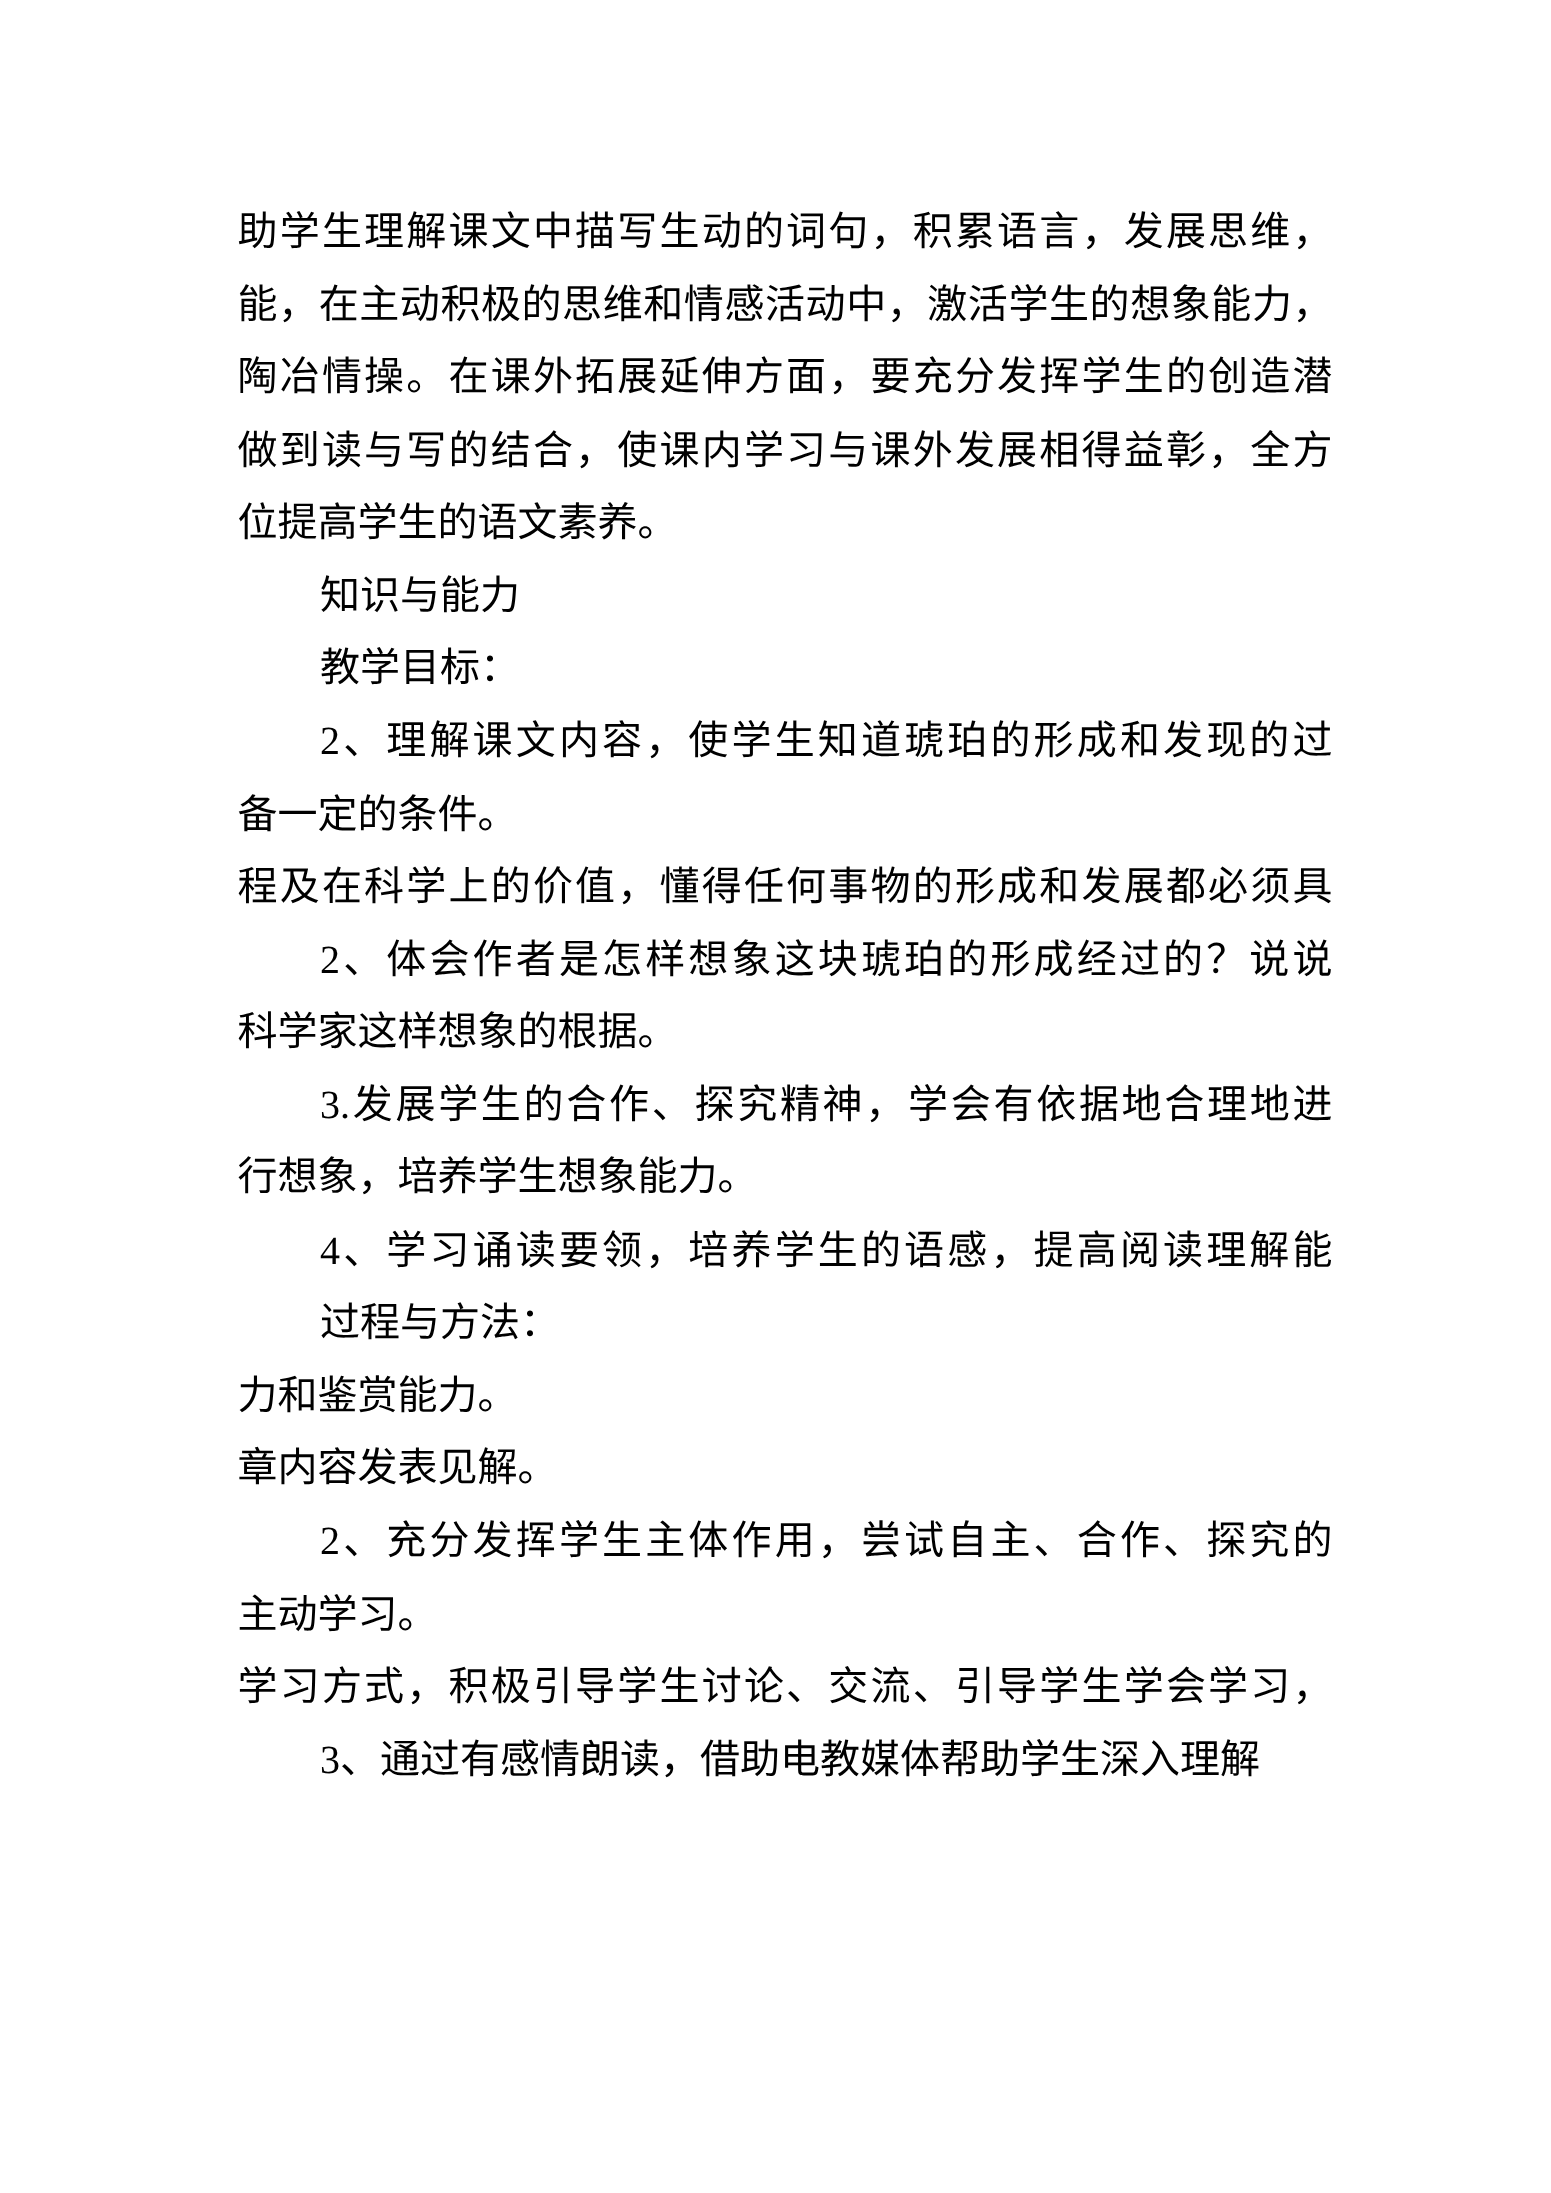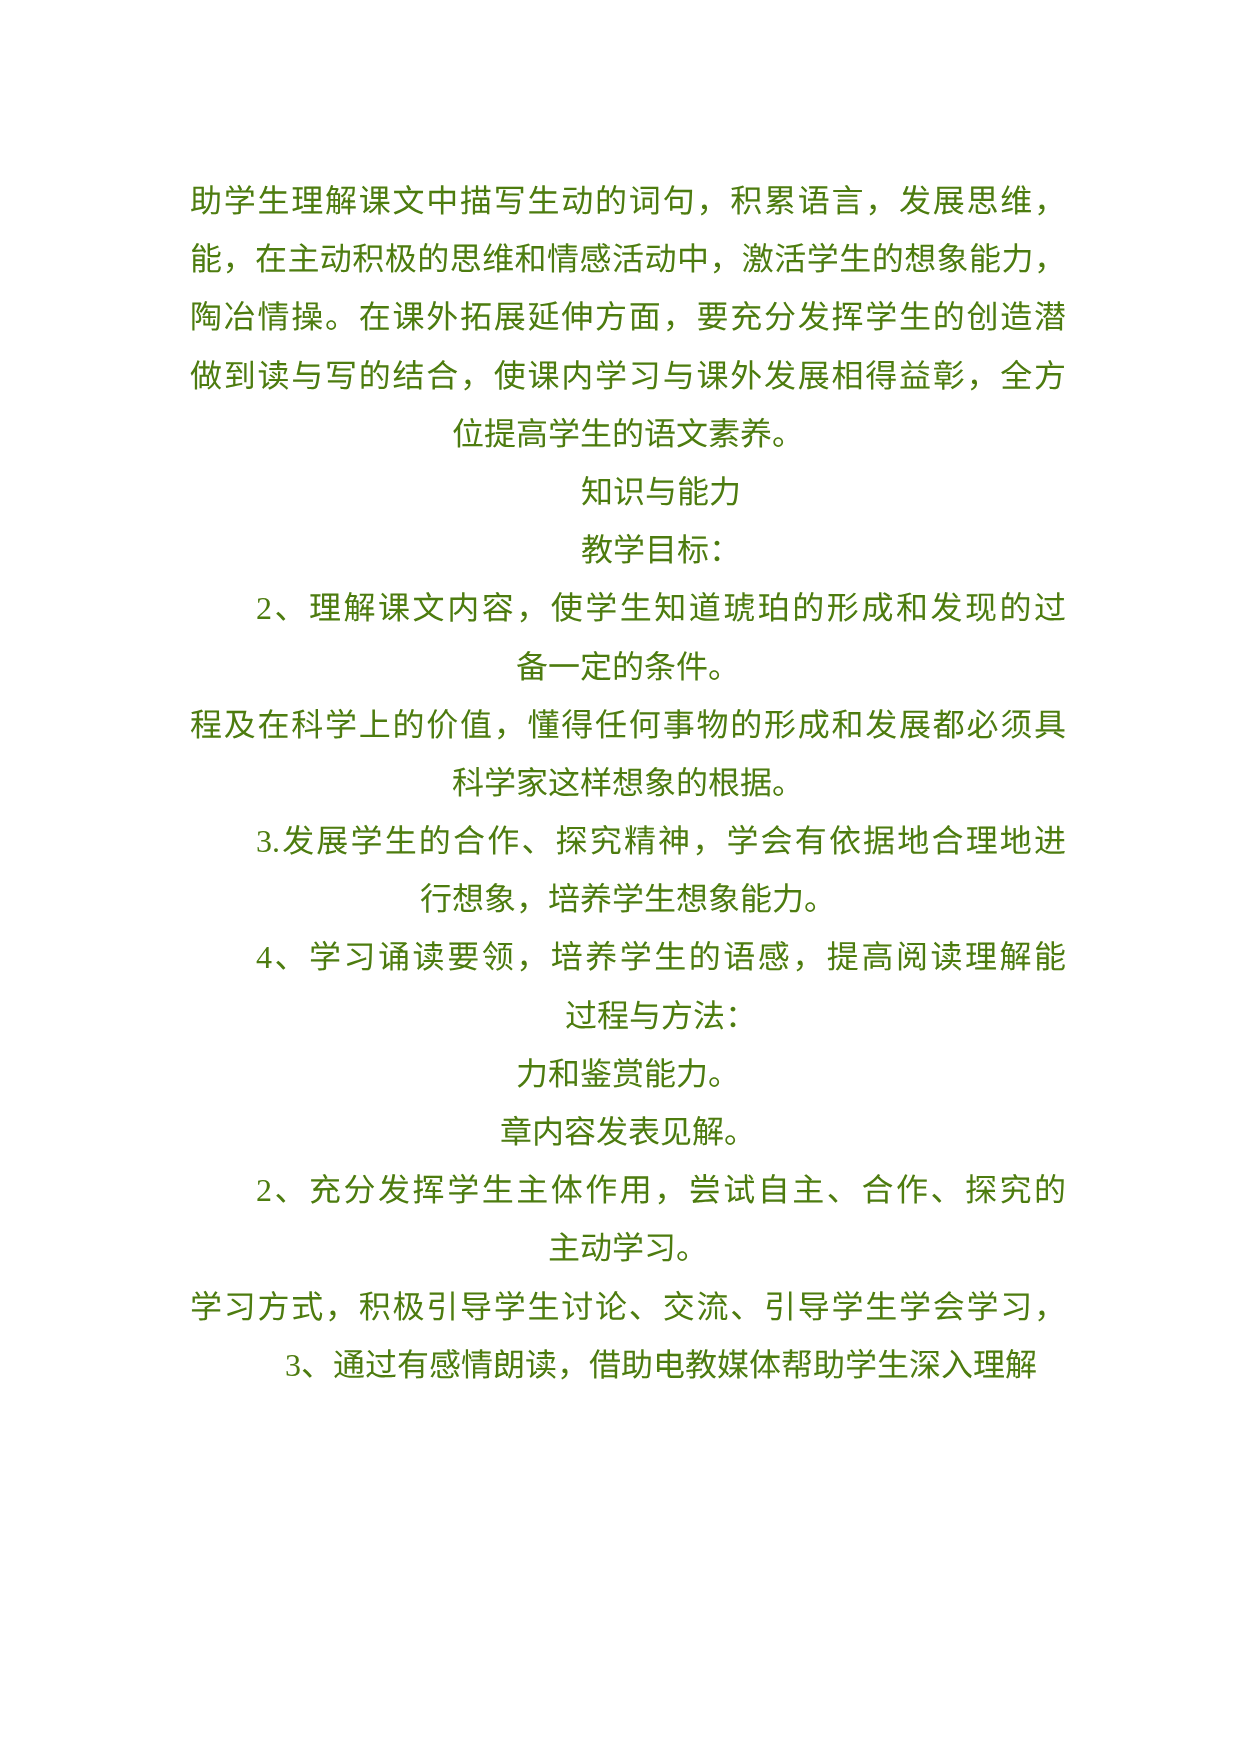--- a/index.html
+++ b/index.html
@@ -15,30 +15,30 @@
   .page {
     position: relative;
     width: 1241px;
     height: 1754px;
     background: #ffffff;
     overflow: hidden;
   }
   .text-block {
     position: absolute;
     left: 190px;
-    top: 172px;
+    top: 156px;
     width: 876px;
-    color: #4d7c0f;
+    color: #000000;
   }
   .line {
     height: 58.2px;
     line-height: 58.2px;
     font-size: 32px;
     white-space: nowrap;
-    text-align: center;
+    text-align: left;
   }
   .line.fill {
     text-align: justify;
     text-align-last: justify;
     text-justify: inter-character;
   }
   .line.indent {
     text-indent: 66px;
   }
 </style>
@@ -50,20 +50,21 @@
       <div class="line fill">助学生理解课文中描写生动的词句，积累语言，发展思维，</div>
       <div class="line fill">能，在主动积极的思维和情感活动中，激活学生的想象能力，</div>
       <div class="line fill">陶冶情操。在课外拓展延伸方面，要充分发挥学生的创造潜</div>
       <div class="line fill">做到读与写的结合，使课内学习与课外发展相得益彰，全方</div>
       <div class="line">位提高学生的语文素养。</div>
       <div class="line indent">知识与能力</div>
       <div class="line indent">教学目标：</div>
       <div class="line fill indent">2、理解课文内容，使学生知道琥珀的形成和发现的过</div>
       <div class="line">备一定的条件。</div>
       <div class="line fill">程及在科学上的价值，懂得任何事物的形成和发展都必须具</div>
+      <div class="line fill indent">2、体会作者是怎样想象这块琥珀的形成经过的？说说</div>
       <div class="line">科学家这样想象的根据。</div>
       <div class="line fill indent">3.发展学生的合作、探究精神，学会有依据地合理地进</div>
       <div class="line">行想象，培养学生想象能力。</div>
       <div class="line fill indent">4、学习诵读要领，培养学生的语感，提高阅读理解能</div>
       <div class="line indent">过程与方法：</div>
       <div class="line">力和鉴赏能力。</div>
       <div class="line">章内容发表见解。</div>
       <div class="line fill indent">2、充分发挥学生主体作用，尝试自主、合作、探究的</div>
       <div class="line">主动学习。</div>
       <div class="line fill">学习方式，积极引导学生讨论、交流、引导学生学会学习，</div>

